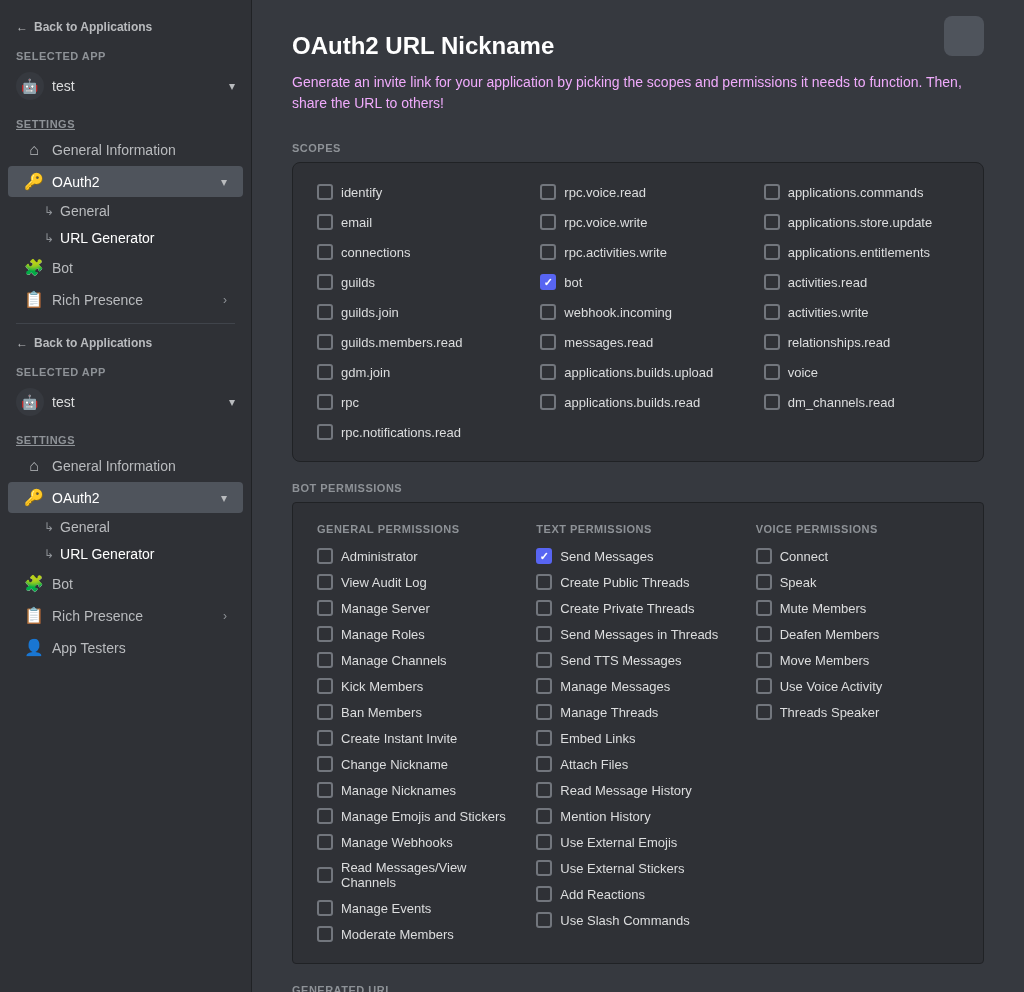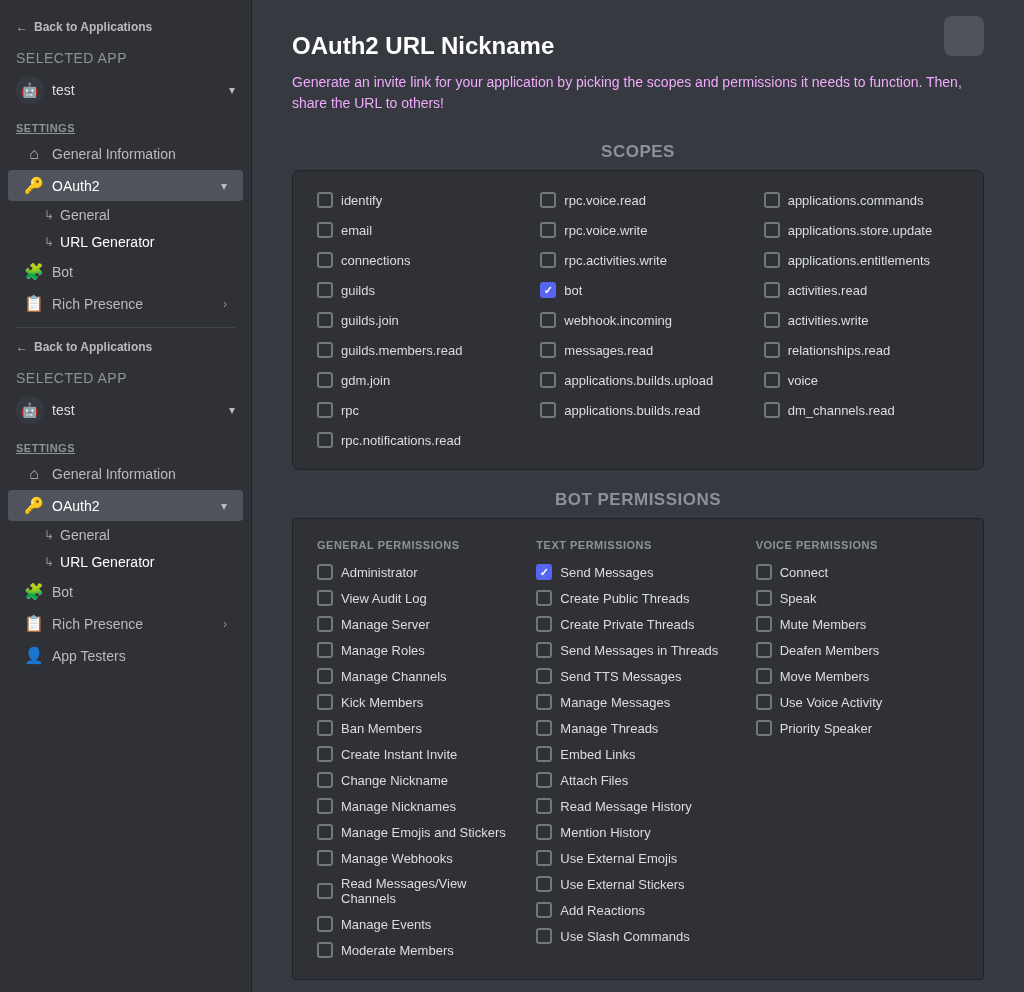--- a/index.html
+++ b/index.html
@@ -30,22 +30,22 @@
       color: #b9bbbe;
       font-size: 12px;
       font-weight: 600;
       padding: 4px 16px 8px;
       cursor: pointer;
       text-transform: none;
     }
     .back-arrow { font-size: 12px; }
 
     .section-label {
-      font-size: 14px;
-      font-weight: 400;
+      font-size: 11px;
+      font-weight: 700;
       color: #8e9297;
       padding: 8px 16px 4px;
       text-transform: uppercase;
       letter-spacing: 0.5px;
     }
 
     .selected-app-row {
       display: flex;
       align-items: center;
       gap: 8px;
@@ -133,27 +133,26 @@
     }
     .page-desc {
       color: #f0abfc;
       font-size: 14px;
       margin-bottom: 28px;
       line-height: 1.5;
       max-width: 680px;
     }
 
     .section-header {
-      font-size: 17px;
+      font-size: 11px;
       font-weight: 700;
       color: #8e9297;
       text-transform: uppercase;
       letter-spacing: 0.5px;
       margin-bottom: 8px;
-      text-align: center;
     }
 
     
     .scopes-box {
       background: #2f3136;
       border: 1px solid #202225;
       border-radius: 8px;
       padding: 16px;
       margin-bottom: 20px;
     }
@@ -614,21 +613,21 @@
             <div class="checkbox-item">
               <div class="checkbox"></div>
               <span>Move Members</span>
             </div>
             <div class="checkbox-item">
               <div class="checkbox"></div>
               <span>Use Voice Activity</span>
             </div>
             <div class="checkbox-item">
               <div class="checkbox"></div>
-              <span>Priority Speaker</span>
+              <span>Threads Speaker</span>
             </div>
           </div>
       </div>
     </div>
   </div>
 
   <div class="section-header">GENERATED URL</div>
 
 </div>
 

